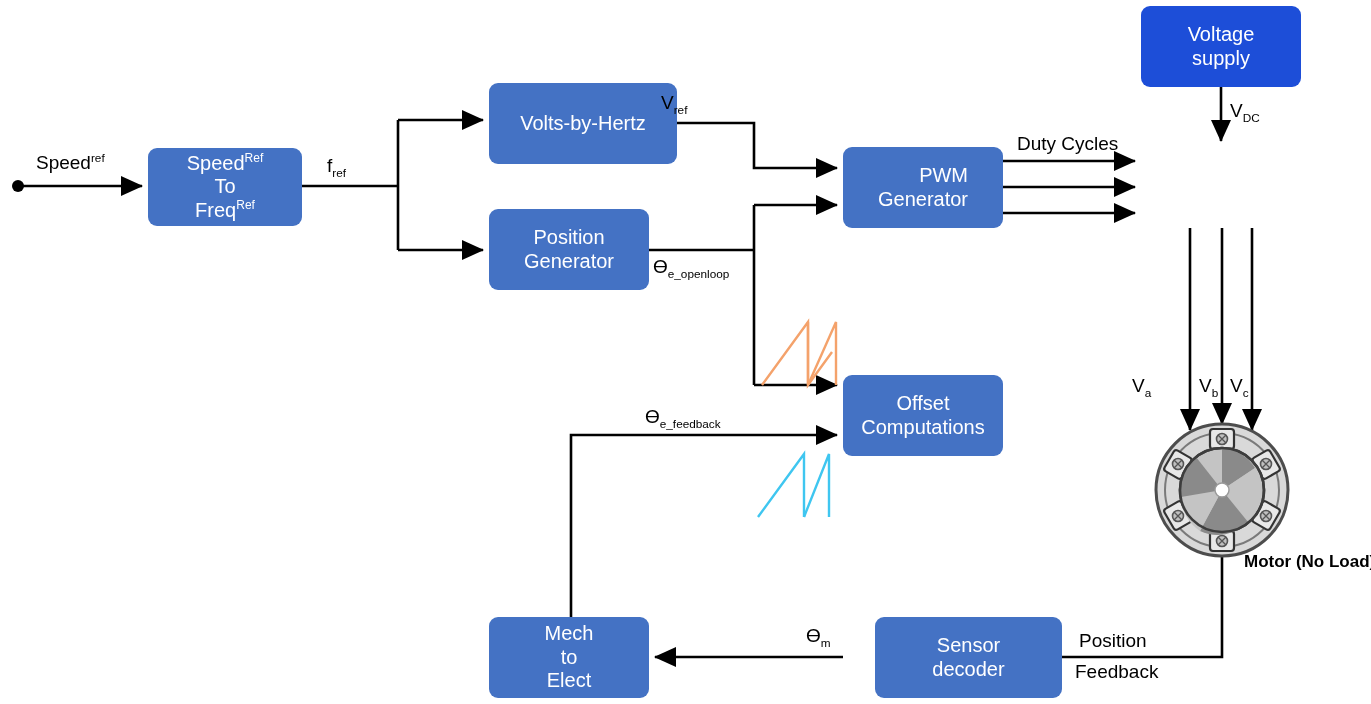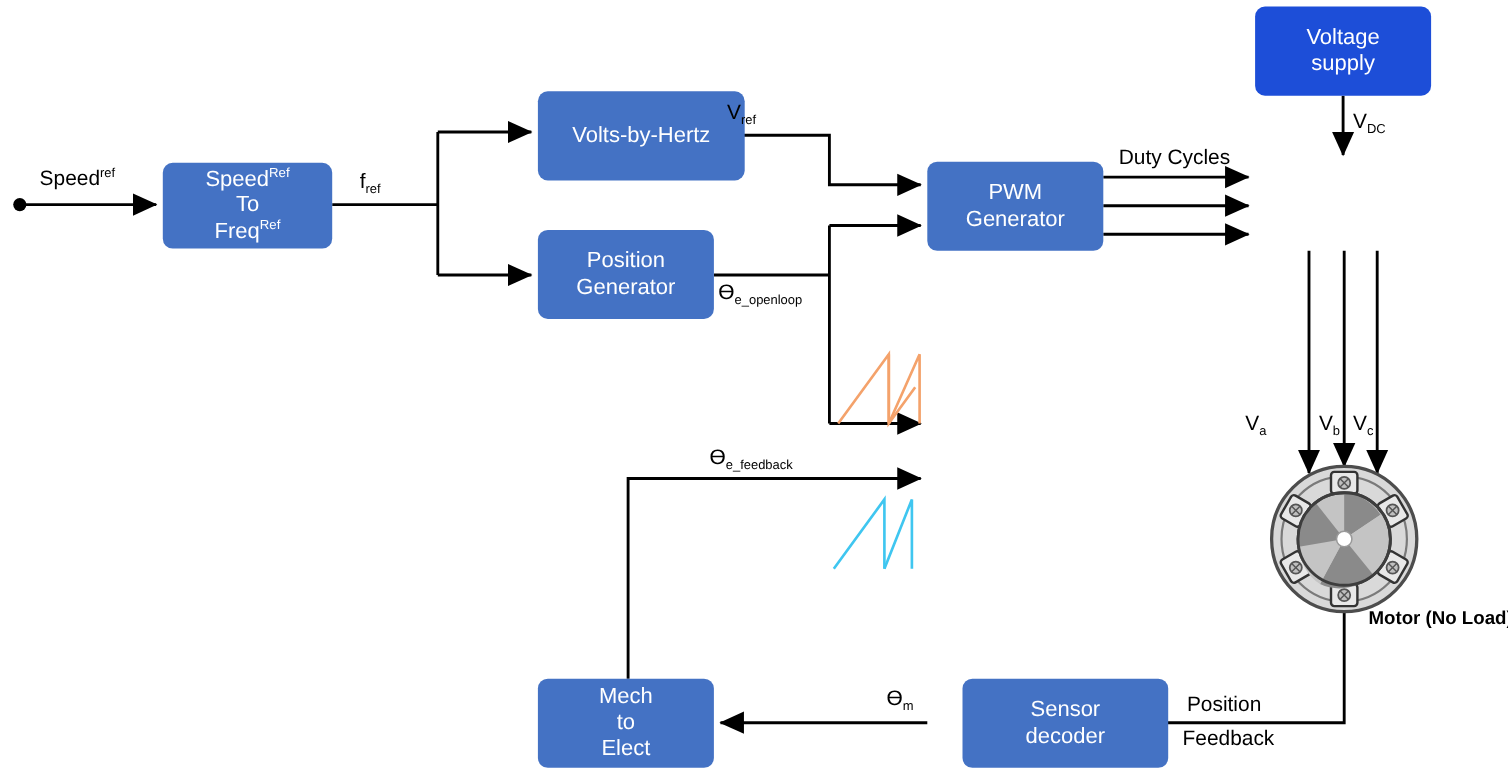--- a/index.html
+++ b/index.html
@@ -171,27 +171,33 @@
     <div>Volts-by-Hertz</div>
   </div>
 
   <div class="blk blue" style="left:489px; top:209px; width:160px; height:81px;">
     <div>
       <div>Position</div>
       <div>Generator</div>
     </div>
   </div>
 
-  <div class="blk blue" style="left:843px; top:147px; width:160px; height:81px;">
+  <div class="blk blue" style="left:843px; top:147px; width:160px; height:81px;text-align:right;">
     <div>
       <div>PWM</div>
       <div>Generator</div>
     </div>
   </div>
 
+  <div class="blk blue" style="left:843px; top:375px; width:160px; height:81px;">
+    <div>
+      <div>Offset</div>
+      <div>Computations</div>
+    </div>
+  </div>
 
   <div class="blk blue" style="left:489px; top:617px; width:160px; height:81px;">
     <div>
       <div>Mech</div>
       <div>to</div>
       <div>Elect</div>
     </div>
   </div>
 
   <div class="blk blue" style="left:875px; top:617px; width:187px; height:81px;">

